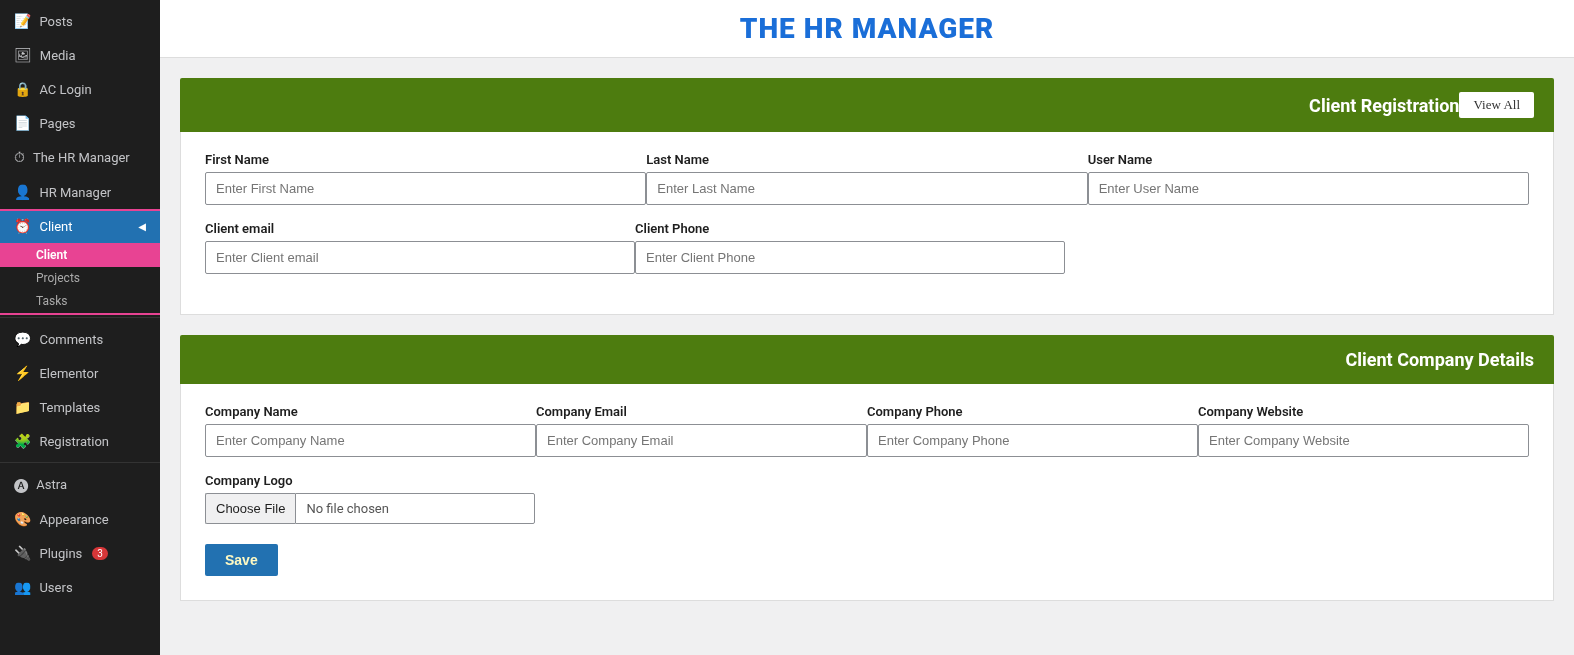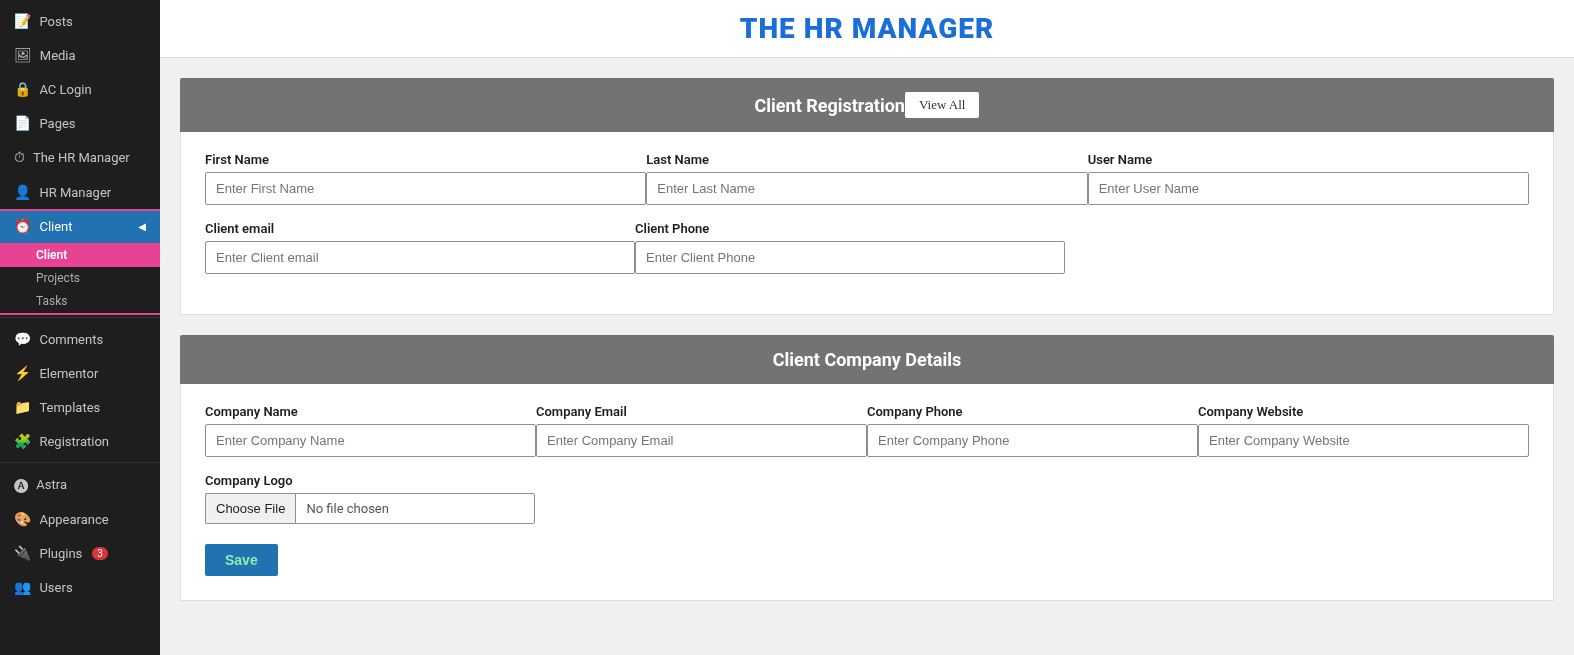--- a/index.html
+++ b/index.html
@@ -72,27 +72,27 @@
     }
 
     
     .content {
       padding: 20px 20px;
       flex: 1;
     }
 
     
     .section-header {
-      background: #737373;
+      background: #4d7c0f;
       color: #fff;
       padding: 14px 20px;
       border-radius: 2px 2px 0 0;
       display: flex;
       align-items: center;
-      justify-content: center;
+      justify-content: flex-end;
       margin-bottom: 0;
     }
     .section-header h2 {
       font-size: 18px;
       font-weight: 700;
     }
     .view-all-btn {
       background: #fff;
       color: #333;
       border: none;
@@ -165,21 +165,21 @@
       padding: 7px 10px;
       font-size: 13px;
       color: #555;
       background: #fff;
       flex: 1;
       border-radius: 0 2px 2px 0;
     }
 
     .save-btn {
       background: #2271b1;
-      color: #86efac;
+      color: #fef9c3;
       border: none;
       padding: 8px 20px;
       font-size: 14px;
       font-weight: 600;
       cursor: pointer;
       border-radius: 2px;
       margin-top: 4px;
       text-align: right;
     }
 

